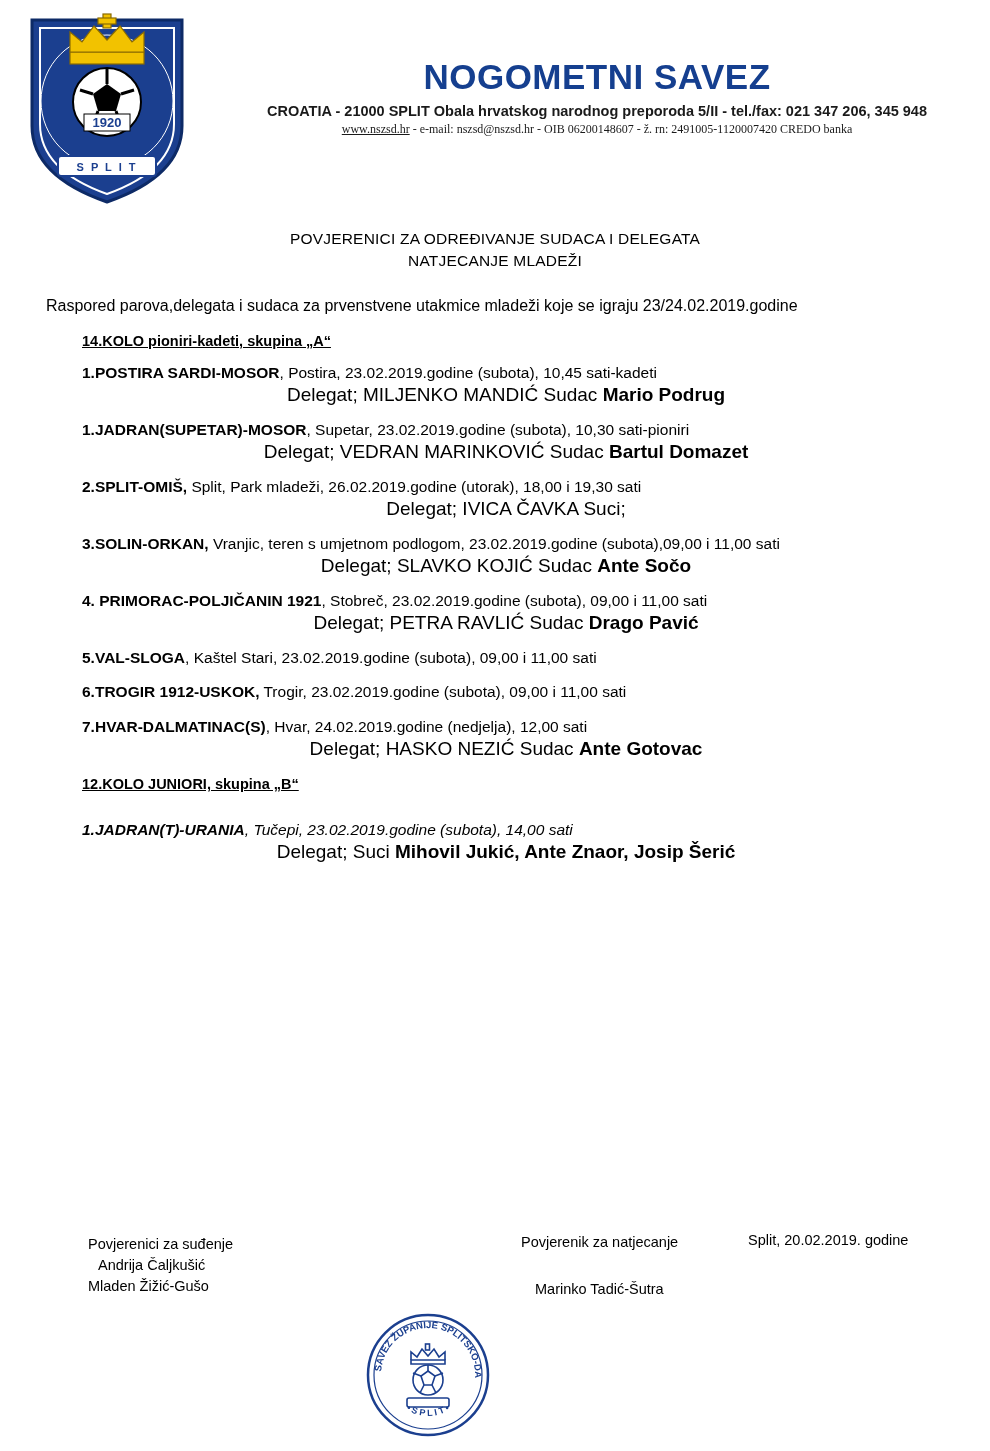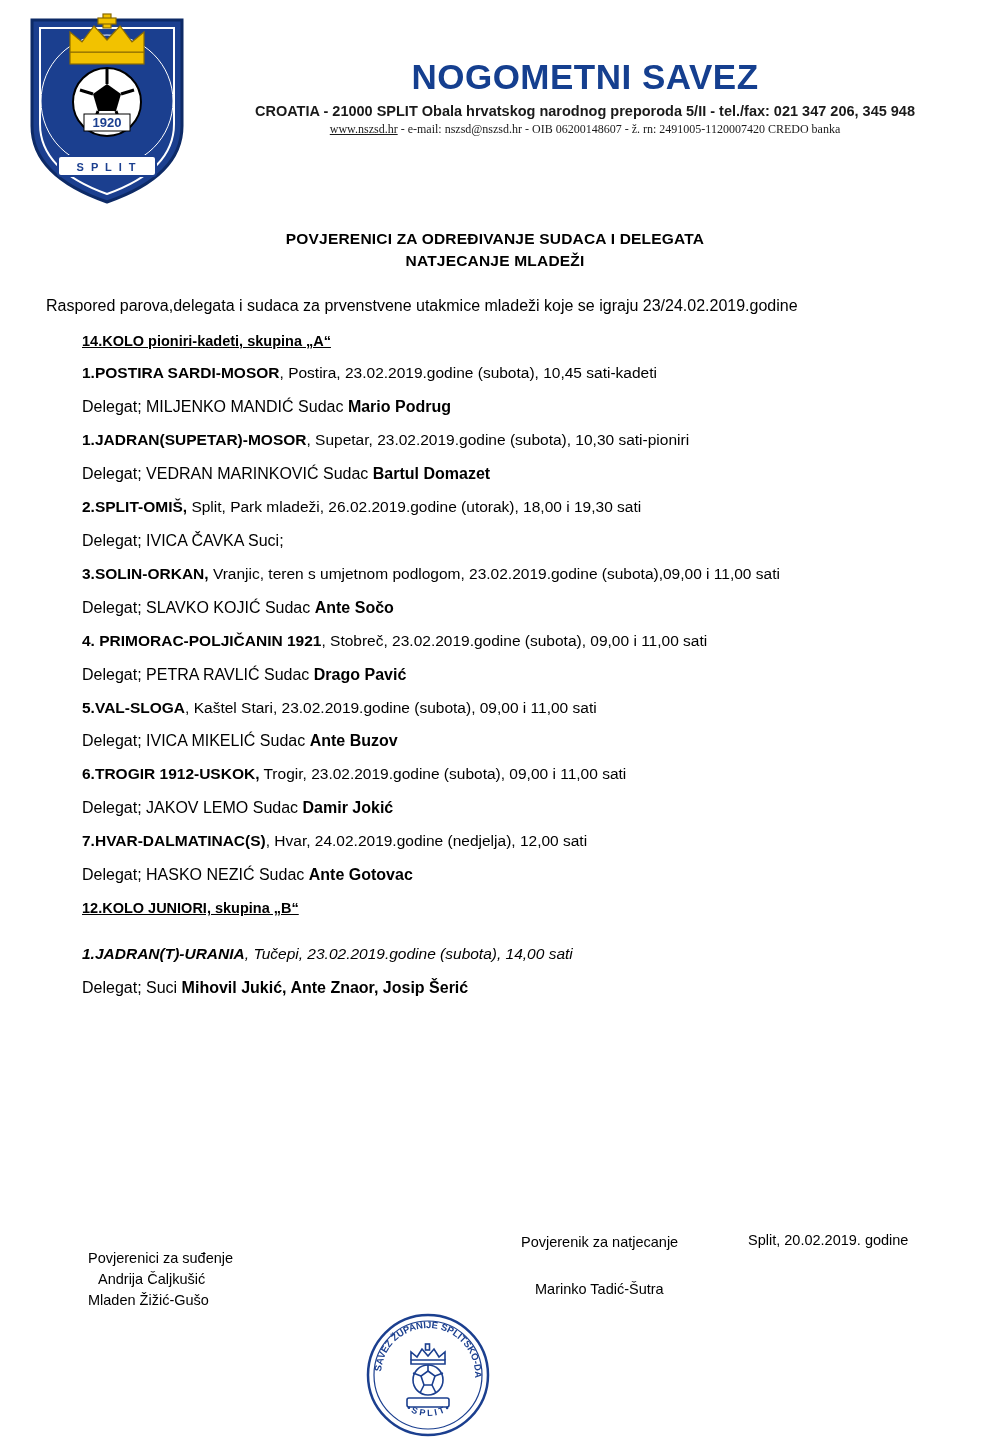--- a/index.html
+++ b/index.html
@@ -30,21 +30,21 @@
   }
   .crest {
     position: absolute;
     left: 22px;
     top: 6px;
     width: 170px;
     height: 200px;
   }
   .header-text {
     position: absolute;
-    left: 200px;
+    left: 212px;
     top: 58px;
     width: 770px;
     text-align: center;
   }
   .org-line1, .org-line2 {
     color: #153f8f;
     font-weight: bold;
     letter-spacing: 0.5px;
     line-height: 1.08;
   }
@@ -61,21 +61,21 @@
     font-size: 12px;
     color: #1a1a1a;
     font-family: Liberation Serif, serif;
   }
   .contact .ul { text-decoration: underline; }
 
   
   .doc-title {
     text-align: center;
     font-size: 15.5px;
-    font-weight: bold;
+    font-weight: normal;
     line-height: 1.45;
     margin: 18px auto 0 auto;
     width: 760px;
     letter-spacing: 0.2px;
   }
 
   .intro {
     margin: 24px 0 0 46px;
     font-size: 16px;
   }
@@ -92,41 +92,41 @@
     text-decoration: underline;
     margin-bottom: 6px;
   }
   .entry {
     margin-top: 14px;
     font-size: 15.5px;
     line-height: 1.35;
   }
   .entry .b { font-weight: bold; }
   .delegate {
-    margin-top: 14px;
-    font-size: 16px;
+    font-size: 19px;
+    text-align: center;
   }
   .delegate .b { font-weight: bold; }
 
   
   .footer {
     position: absolute;
     left: 0;
     top: 1232px;
     width: 990px;
     font-size: 14.5px;
   }
   .footer-cols {
     position: relative;
     height: 70px;
   }
   .f-left {
     position: absolute;
     left: 88px;
-    top: 16px;
+    top: 2px;
     line-height: 1.45;
   }
   .f-left .indent { padding-left: 10px; }
   .f-mid {
     position: absolute;
     left: 521px;
     top: 0;
     line-height: 1.45;
     text-align: left;
   }
@@ -229,29 +229,23 @@
     <div class="entry">
       <span class="b">4. </span><span class="b">PRIMORAC-POLJIČANIN 1921</span><span>, Stobreč, 23.02.2019.godine (subota), 09,00 i 11,00 sati</span>
     </div>
     <div class="delegate">
       <span>Delegat; PETRA RAVLIĆ Sudac </span><span class="b">Drago Pavić</span>
     </div>
 
     <div class="entry">
       <span class="b">5.</span><span class="b">VAL-SLOGA</span><span>, Kaštel Stari,  23.02.2019.godine (subota), 09,00 i 11,00 sati</span>
     </div>
-    <div class="delegate">
-      <span>Delegat; IVICA MIKELIĆ Sudac </span><span class="b">Ante Buzov</span>
-    </div>
 
     <div class="entry">
       <span class="b">6.</span><span class="b">TROGIR 1912-USKOK,</span><span> Trogir, 23.02.2019.godine (subota), 09,00 i 11,00 sati</span>
-    </div>
-    <div class="delegate">
-      <span>Delegat; JAKOV LEMO Sudac </span><span class="b">Damir Jokić</span>
     </div>
 
     <div class="entry">
       <span class="b">7.</span><span class="b">HVAR-DALMATINAC(S)</span><span>, Hvar, 24.02.2019.godine (nedjelja), 12,00 sati</span>
     </div>
     <div class="delegate">
       <span>Delegat; HASKO NEZIĆ Sudac </span><span class="b">Ante Gotovac</span>
     </div>
   </div>
 

